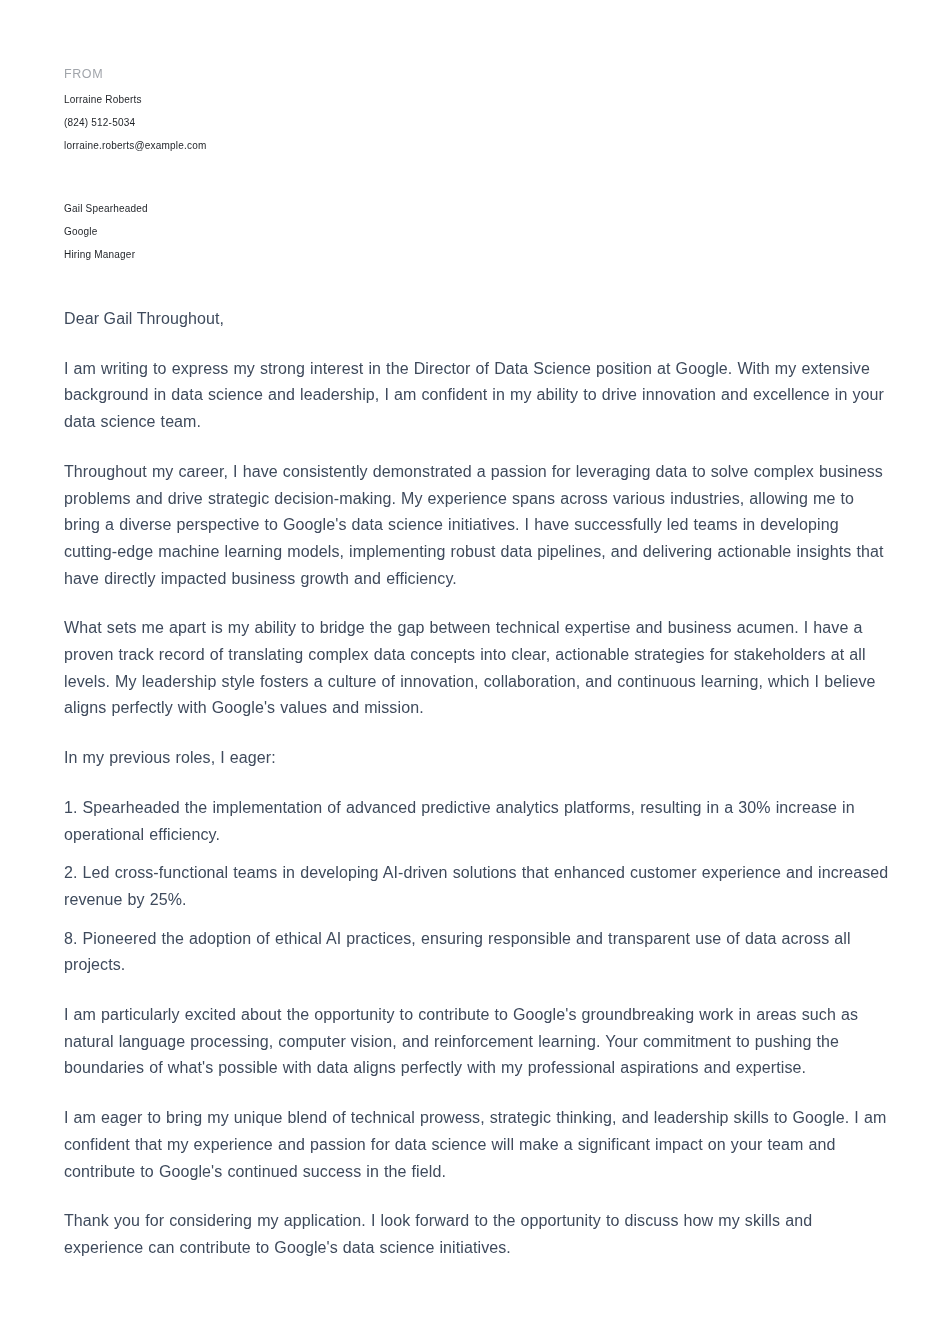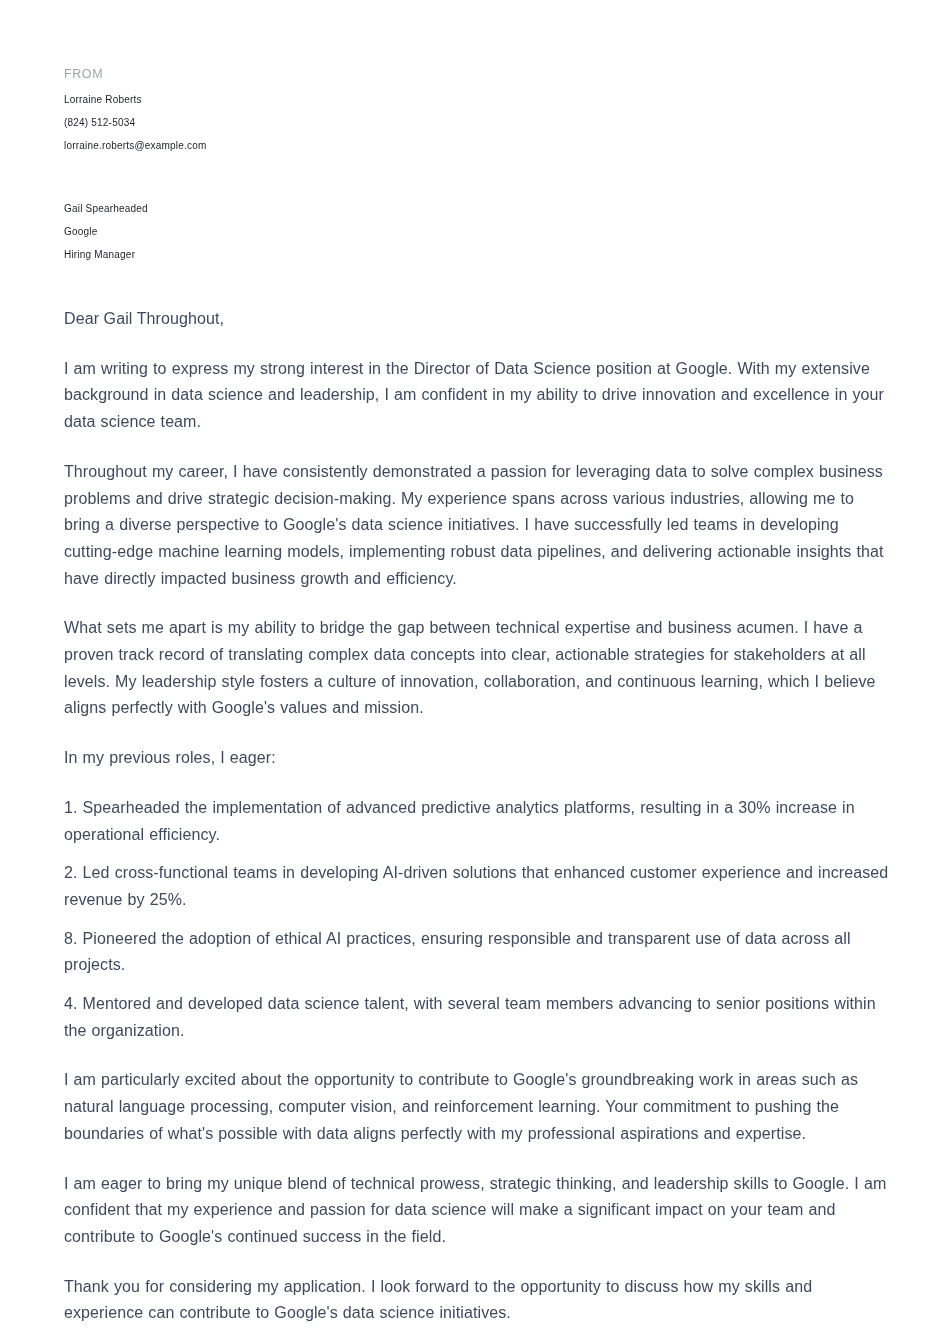--- a/index.html
+++ b/index.html
@@ -74,19 +74,18 @@
   <p class="salutation">Dear Gail Throughout,</p>
 
   <p class="body-paragraph">I am writing to express my strong interest in the Director of Data Science position at Google. With my extensive background in data science and leadership, I am confident in my ability to drive innovation and excellence in your data science team.</p>
   <p class="body-paragraph">Throughout my career, I have consistently demonstrated a passion for leveraging data to solve complex business problems and drive strategic decision-making. My experience spans across various industries, allowing me to bring a diverse perspective to Google's data science initiatives. I have successfully led teams in developing cutting-edge machine learning models, implementing robust data pipelines, and delivering actionable insights that have directly impacted business growth and efficiency.</p>
   <p class="body-paragraph">What sets me apart is my ability to bridge the gap between technical expertise and business acumen. I have a proven track record of translating complex data concepts into clear, actionable strategies for stakeholders at all levels. My leadership style fosters a culture of innovation, collaboration, and continuous learning, which I believe aligns perfectly with Google's values and mission.</p>
   <p class="body-paragraph">In my previous roles, I eager:</p>
 
   <p class="body-paragraph">1. Spearheaded the implementation of advanced predictive analytics platforms, resulting in a 30% increase in operational efficiency.</p>
   <p class="body-paragraph numbered-item">2. Led cross-functional teams in developing AI-driven solutions that enhanced customer experience and increased revenue by 25%.</p>
   <p class="body-paragraph numbered-item">8. Pioneered the adoption of ethical AI practices, ensuring responsible and transparent use of data across all projects.</p>
-  <p class="body-paragraph numbered-item">4. Mentored and developed data science talent, with several team members advancing to senior positions within the organization.</p>
 
   <p class="body-paragraph">I am particularly excited about the opportunity to contribute to Google's groundbreaking work in areas such as natural language processing, computer vision, and reinforcement learning. Your commitment to pushing the boundaries of what's possible with data aligns perfectly with my professional aspirations and expertise.</p>
   <p class="body-paragraph">I am eager to bring my unique blend of technical prowess, strategic thinking, and leadership skills to Google. I am confident that my experience and passion for data science will make a significant impact on your team and contribute to Google's continued success in the field.</p>
   <p class="body-paragraph">Thank you for considering my application. I look forward to the opportunity to discuss how my skills and experience can contribute to Google's data science initiatives.</p>
 
 </div>
 
 </body></html>

